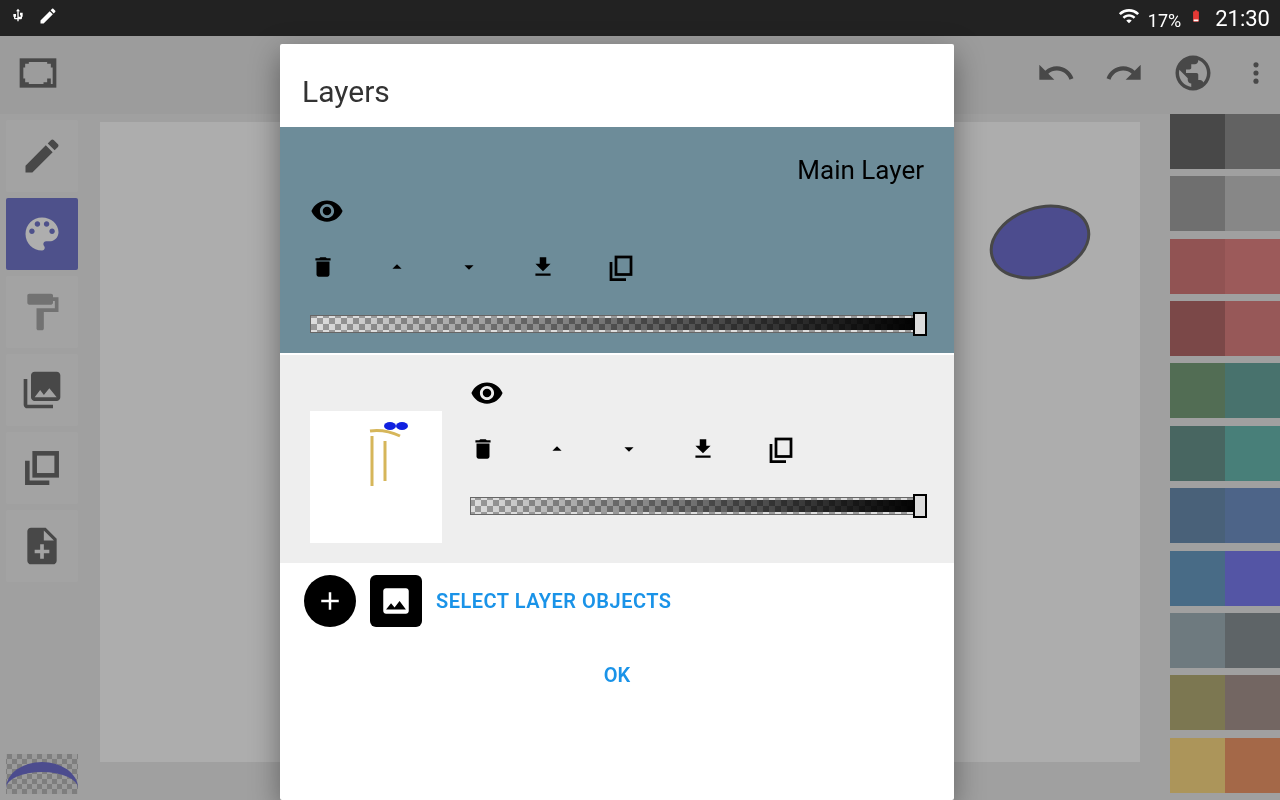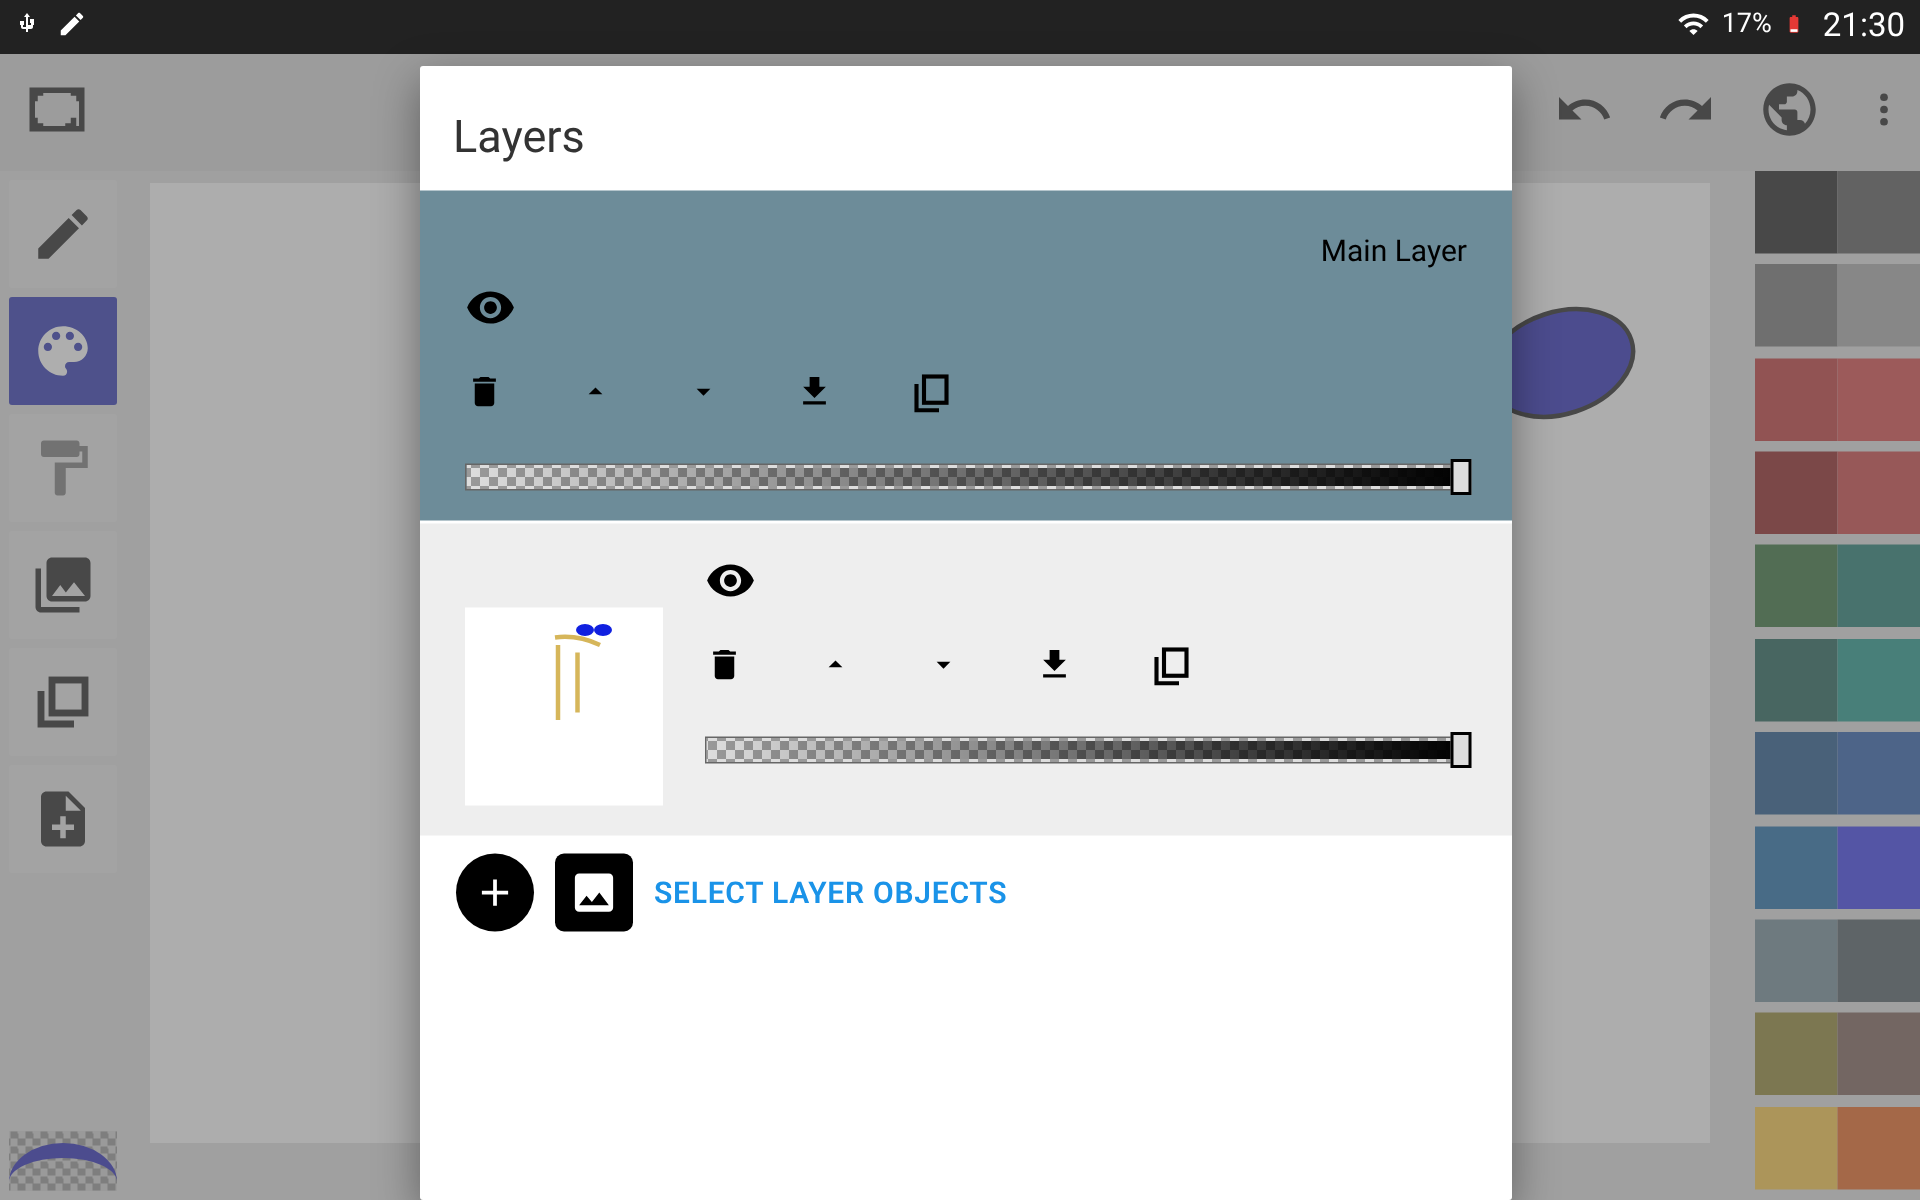--- a/index.html
+++ b/index.html
@@ -15,21 +15,21 @@
   .status-bar {
     height: 36px;
     background: #222;
     color: #fff;
     display: flex;
     align-items: center;
     padding: 0 10px;
     font-size: 18px;
   }
   .status-left { display: flex; gap: 12px; align-items: center; }
-  .status-right { margin-left: auto; display: flex; gap: 8px; align-items: flex-start; }
+  .status-right { margin-left: auto; display: flex; gap: 8px; align-items: flex-end; }
   .status-right svg { fill: #fff; }
   
   .app-toolbar {
     height: 78px;
     background: #d1d1d1;
     display: flex;
     align-items: center;
     padding: 0 10px;
     gap: 10px;
   }
@@ -87,21 +87,21 @@
   .dim {
     position: absolute;
     top: 36px; left: 0; right: 0; bottom: 0;
     background: rgba(120,120,120,0.6);
   }
   
   .dialog {
     position: absolute;
     top: 44px;
     left: 280px;
-    width: 728px;
+    width: 674px;
     height: 756px;
     background: #fff;
     box-shadow: 0 10px 30px rgba(0,0,0,0.4);
     border-radius: 2px;
     display: flex;
     flex-direction: column;
   }
   .dialog-title {
     font-size: 30px;
     color: #333;
@@ -119,21 +119,21 @@
   .layer-thumb {
     width: 132px;
     height: 132px;
     background: #fff;
     flex-shrink: 0;
     position: relative;
     margin-top: 36px;
   }
   .layer-controls { flex: 1; display: flex; flex-direction: column; }
   .layer-name-row { display: flex; }
-  .layer-name { margin-left: auto; font-size: 20px; color: #000; padding: 8px 0; }
+  .layer-name { margin-left: auto; font-size: 26px; color: #000; padding: 8px 0; }
   .eye-row { height: 40px; display: flex; align-items: center; }
   .action-row { display: flex; gap: 50px; align-items: center; height: 48px; margin-top: 12px; }
   .slider {
     margin-top: 22px;
     height: 18px;
     position: relative;
     background: repeating-conic-gradient(#999 0% 25%, #ddd 0% 50%) 50% / 12px 12px;
     border: 1px solid #666;
   }
   .slider::before {
@@ -411,13 +411,14 @@
         </svg>
     </div>
     <div class="img-btn">
       <svg width="34" height="34" viewBox="0 0 24 24" fill="#fff">
           <path d="M21 19V5c0-1.1-.9-2-2-2H5c-1.1 0-2 .9-2 2v14c0 1.1.9 2 2 2h14c1.1 0 2-.9 2-2zM8.5 13.5l2.5 3.01L14.5 12l4.5 6H5l3.5-4.5z"></path>
         </svg>
     </div>
     <span class="link-btn">SELECT LAYER OBJECTS</span>
   </div>
 
+  <div class="dialog-ok">OK</div>
 </div>
 
 </body></html>

